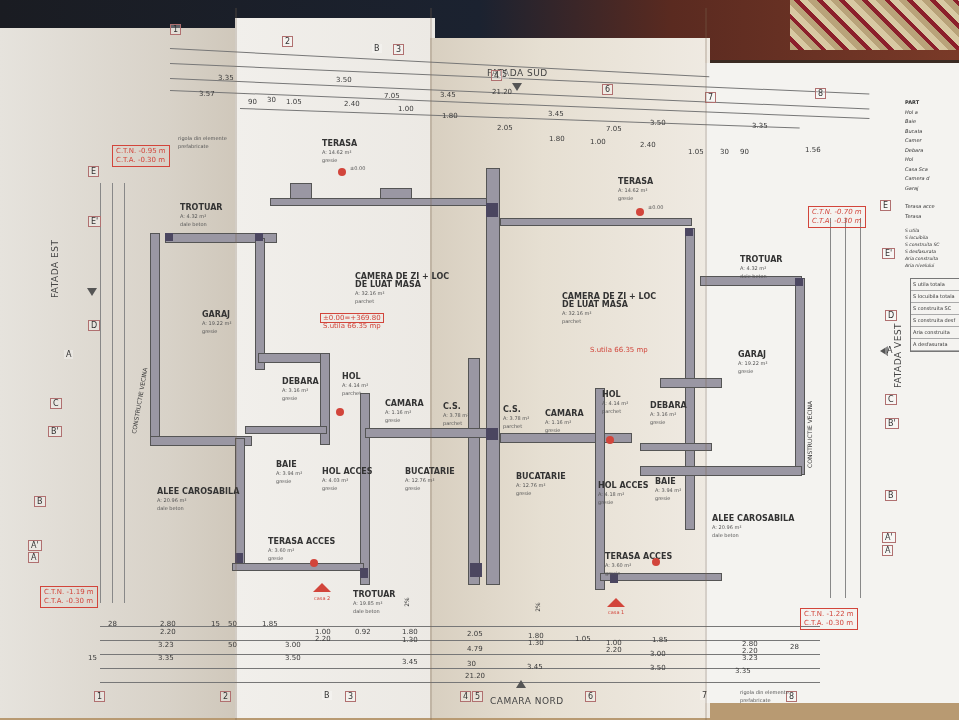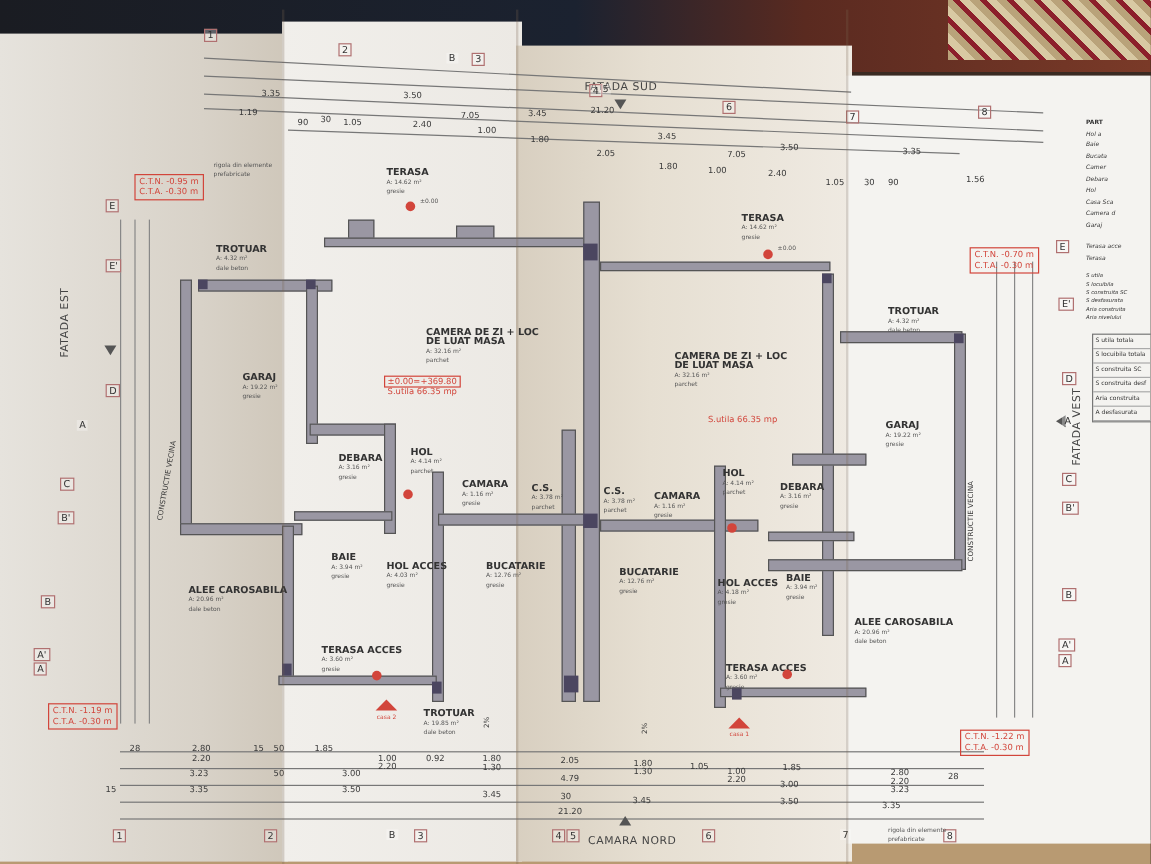--- a/index.html
+++ b/index.html
@@ -150,21 +150,21 @@
   <div class="axis" style="left:885px;top:386px;">C</div>
   <div class="axis" style="left:885px;top:410px;">B'</div>
   <div class="axis" style="left:885px;top:482px;">B</div>
   <div class="axis" style="left:882px;top:524px;">A'</div>
   <div class="axis" style="left:882px;top:537px;">A</div>
 
   <div class="redbox" style="left:112px;top:137px;">
     <div>C.T.N. -0.95 m</div>
     <div>C.T.A. -0.30 m</div>
   </div>
-  <div class="redbox" style="left:808px;top:198px;">
+  <div class="redbox" style="left:808px;top:198px;font-style:italic;">
     <div>C.T.N. -0.70 m</div>
     <div>C.T.A. -0.30 m</div>
   </div>
   <div class="redbox" style="left:40px;top:578px;">
     <div>C.T.N. -1.19 m</div>
     <div>C.T.A. -0.30 m</div>
   </div>
   <div class="redbox" style="left:800px;top:600px;">
     <div>C.T.N. -1.22 m</div>
     <div>C.T.A. -0.30 m</div>
@@ -362,21 +362,21 @@
 
   <div class="label" style="left:218px;top:66px;">3.35</div>
   <div class="label" style="left:336px;top:68px;">3.50</div>
   <div class="label" style="left:384px;top:84px;">7.05</div>
   <div class="label" style="left:440px;top:83px;">3.45</div>
   <div class="label" style="left:492px;top:80px;">21.20</div>
   <div class="label" style="left:548px;top:102px;">3.45</div>
   <div class="label" style="left:606px;top:117px;">7.05</div>
   <div class="label" style="left:650px;top:111px;">3.50</div>
   <div class="label" style="left:752px;top:114px;">3.35</div>
-  <div class="label" style="left:199px;top:82px;">1.19</div>
+  <div class="label" style="left:199px;top:82px;">3.57</div>
   <div class="label" style="left:248px;top:90px;">90</div>
   <div class="label" style="left:267px;top:88px;">30</div>
   <div class="label" style="left:286px;top:90px;">1.05</div>
   <div class="label" style="left:344px;top:92px;">2.40</div>
   <div class="label" style="left:398px;top:97px;">1.00</div>
   <div class="label" style="left:442px;top:104px;">1.80</div>
   <div class="label" style="left:497px;top:116px;">2.05</div>
   <div class="label" style="left:549px;top:127px;">1.80</div>
   <div class="label" style="left:590px;top:130px;">1.00</div>
   <div class="label" style="left:640px;top:133px;">2.40</div>

